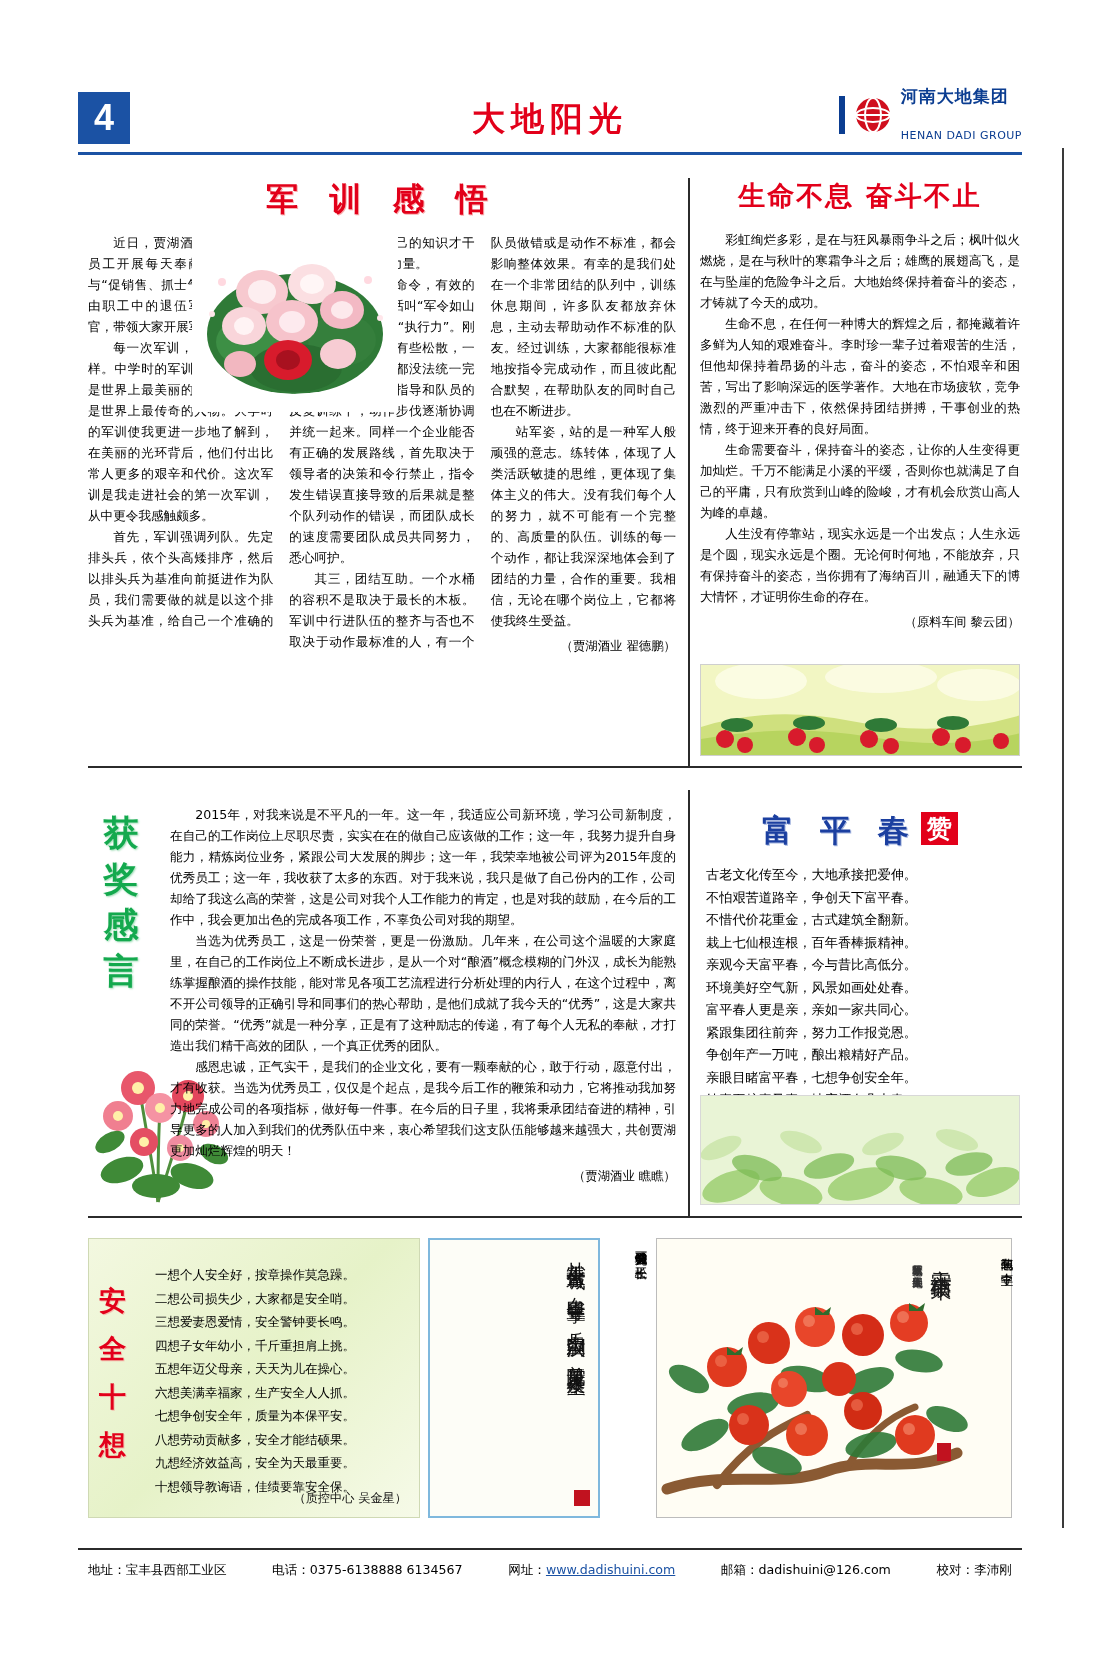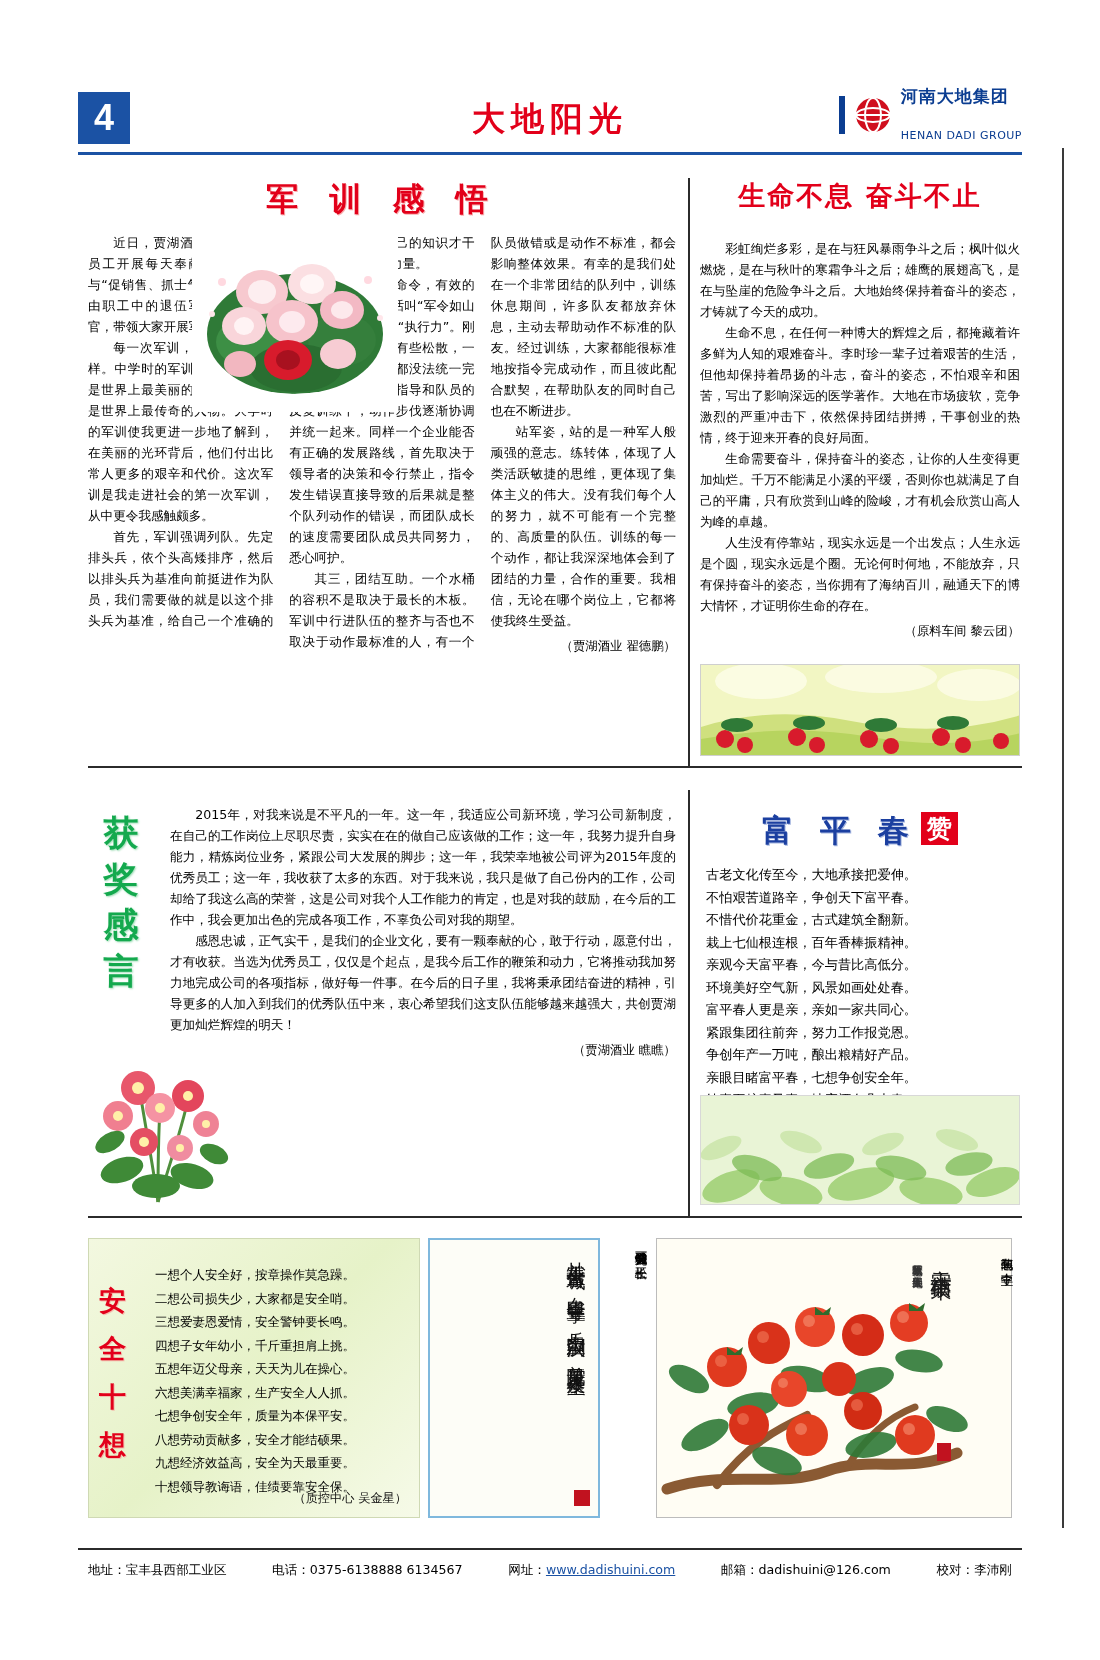--- a/index.html
+++ b/index.html
@@ -69,21 +69,21 @@
   .cols3 { column-count: 3; column-gap: 16px; }
   .flower-img {
     float: none; position: absolute; left: 192px; top: 222px;
     width: 206px; height: 190px;
   }
 
   
   #art2 { left: 700px; top: 178px; width: 320px; height: 578px; }
   .title2 {
     text-align: center; font-size: 27px; font-weight: bold; color: #e2001a;
-    letter-spacing: 2px; margin-bottom: 24px;
+    letter-spacing: 2px; margin-bottom: 15px;
     font-family: "DejaVu Sans", sans-serif;
   }
   .berry-banner {
     position: absolute; left: 0; bottom: 0; width: 320px; height: 92px;
     border: 1px solid #cfcfcf;
     background: linear-gradient(180deg,#f6f7c8 0%, #eef3a9 45%, #dfeea0 100%);
     overflow: hidden;
   }
 
   
@@ -337,20 +337,21 @@
       <g fill="#3f8a37">
         <ellipse cx="34" cy="140" rx="22" ry="12" transform="rotate(-18 34 140)"></ellipse>
         <ellipse cx="104" cy="146" rx="22" ry="12" transform="rotate(16 104 146)"></ellipse>
         <ellipse cx="68" cy="156" rx="24" ry="12"></ellipse>
         <ellipse cx="22" cy="112" rx="16" ry="9" transform="rotate(-30 22 112)"></ellipse>
         <ellipse cx="126" cy="124" rx="15" ry="9" transform="rotate(25 126 124)"></ellipse>
       </g>
     </svg>
     <div class="body-text cn" style="position:absolute; left:82px; top:14px; width:506px;">
       <p>2015年，对我来说是不平凡的一年。这一年，我适应公司新环境，学习公司新制度，在自己的工作岗位上尽职尽责，实实在在的做自己应该做的工作；这一年，我努力提升自身能力，精炼岗位业务，紧跟公司大发展的脚步；这一年，我荣幸地被公司评为2015年度的优秀员工；这一年，我收获了太多的东西。对于我来说，我只是做了自己份内的工作，公司却给了我这么高的荣誉，这是公司对我个人工作能力的肯定，也是对我的鼓励，在今后的工作中，我会更加出色的完成各项工作，不辜负公司对我的期望。</p>
+      <p>当选为优秀员工，这是一份荣誉，更是一份激励。几年来，在公司这个温暖的大家庭里，在自己的工作岗位上不断成长进步，是从一个对“酿酒”概念模糊的门外汉，成长为能熟练掌握酿酒的操作技能，能对常见各项工艺流程进行分析处理的内行人，在这个过程中，离不开公司领导的正确引导和同事们的热心帮助，是他们成就了我今天的“优秀”，这是大家共同的荣誉。“优秀”就是一种分享，正是有了这种励志的传递，有了每个人无私的奉献，才打造出我们精干高效的团队，一个真正优秀的团队。</p>
       <p>感恩忠诚，正气实干，是我们的企业文化，要有一颗奉献的心，敢于行动，愿意付出，才有收获。当选为优秀员工，仅仅是个起点，是我今后工作的鞭策和动力，它将推动我加努力地完成公司的各项指标，做好每一件事。在今后的日子里，我将秉承团结奋进的精神，引导更多的人加入到我们的优秀队伍中来，衷心希望我们这支队伍能够越来越强大，共创贾湖更加灿烂辉煌的明天！</p>
       <div class="sign">（贾湖酒业   瞧瞧）</div>
     </div>
   </div>
 
   <div class="frame" id="art4">
     <div class="title4">
       <span class="big cn">富 平 春</span><span class="badge cn">赞</span>
     </div>
     <div class="poem cn">

